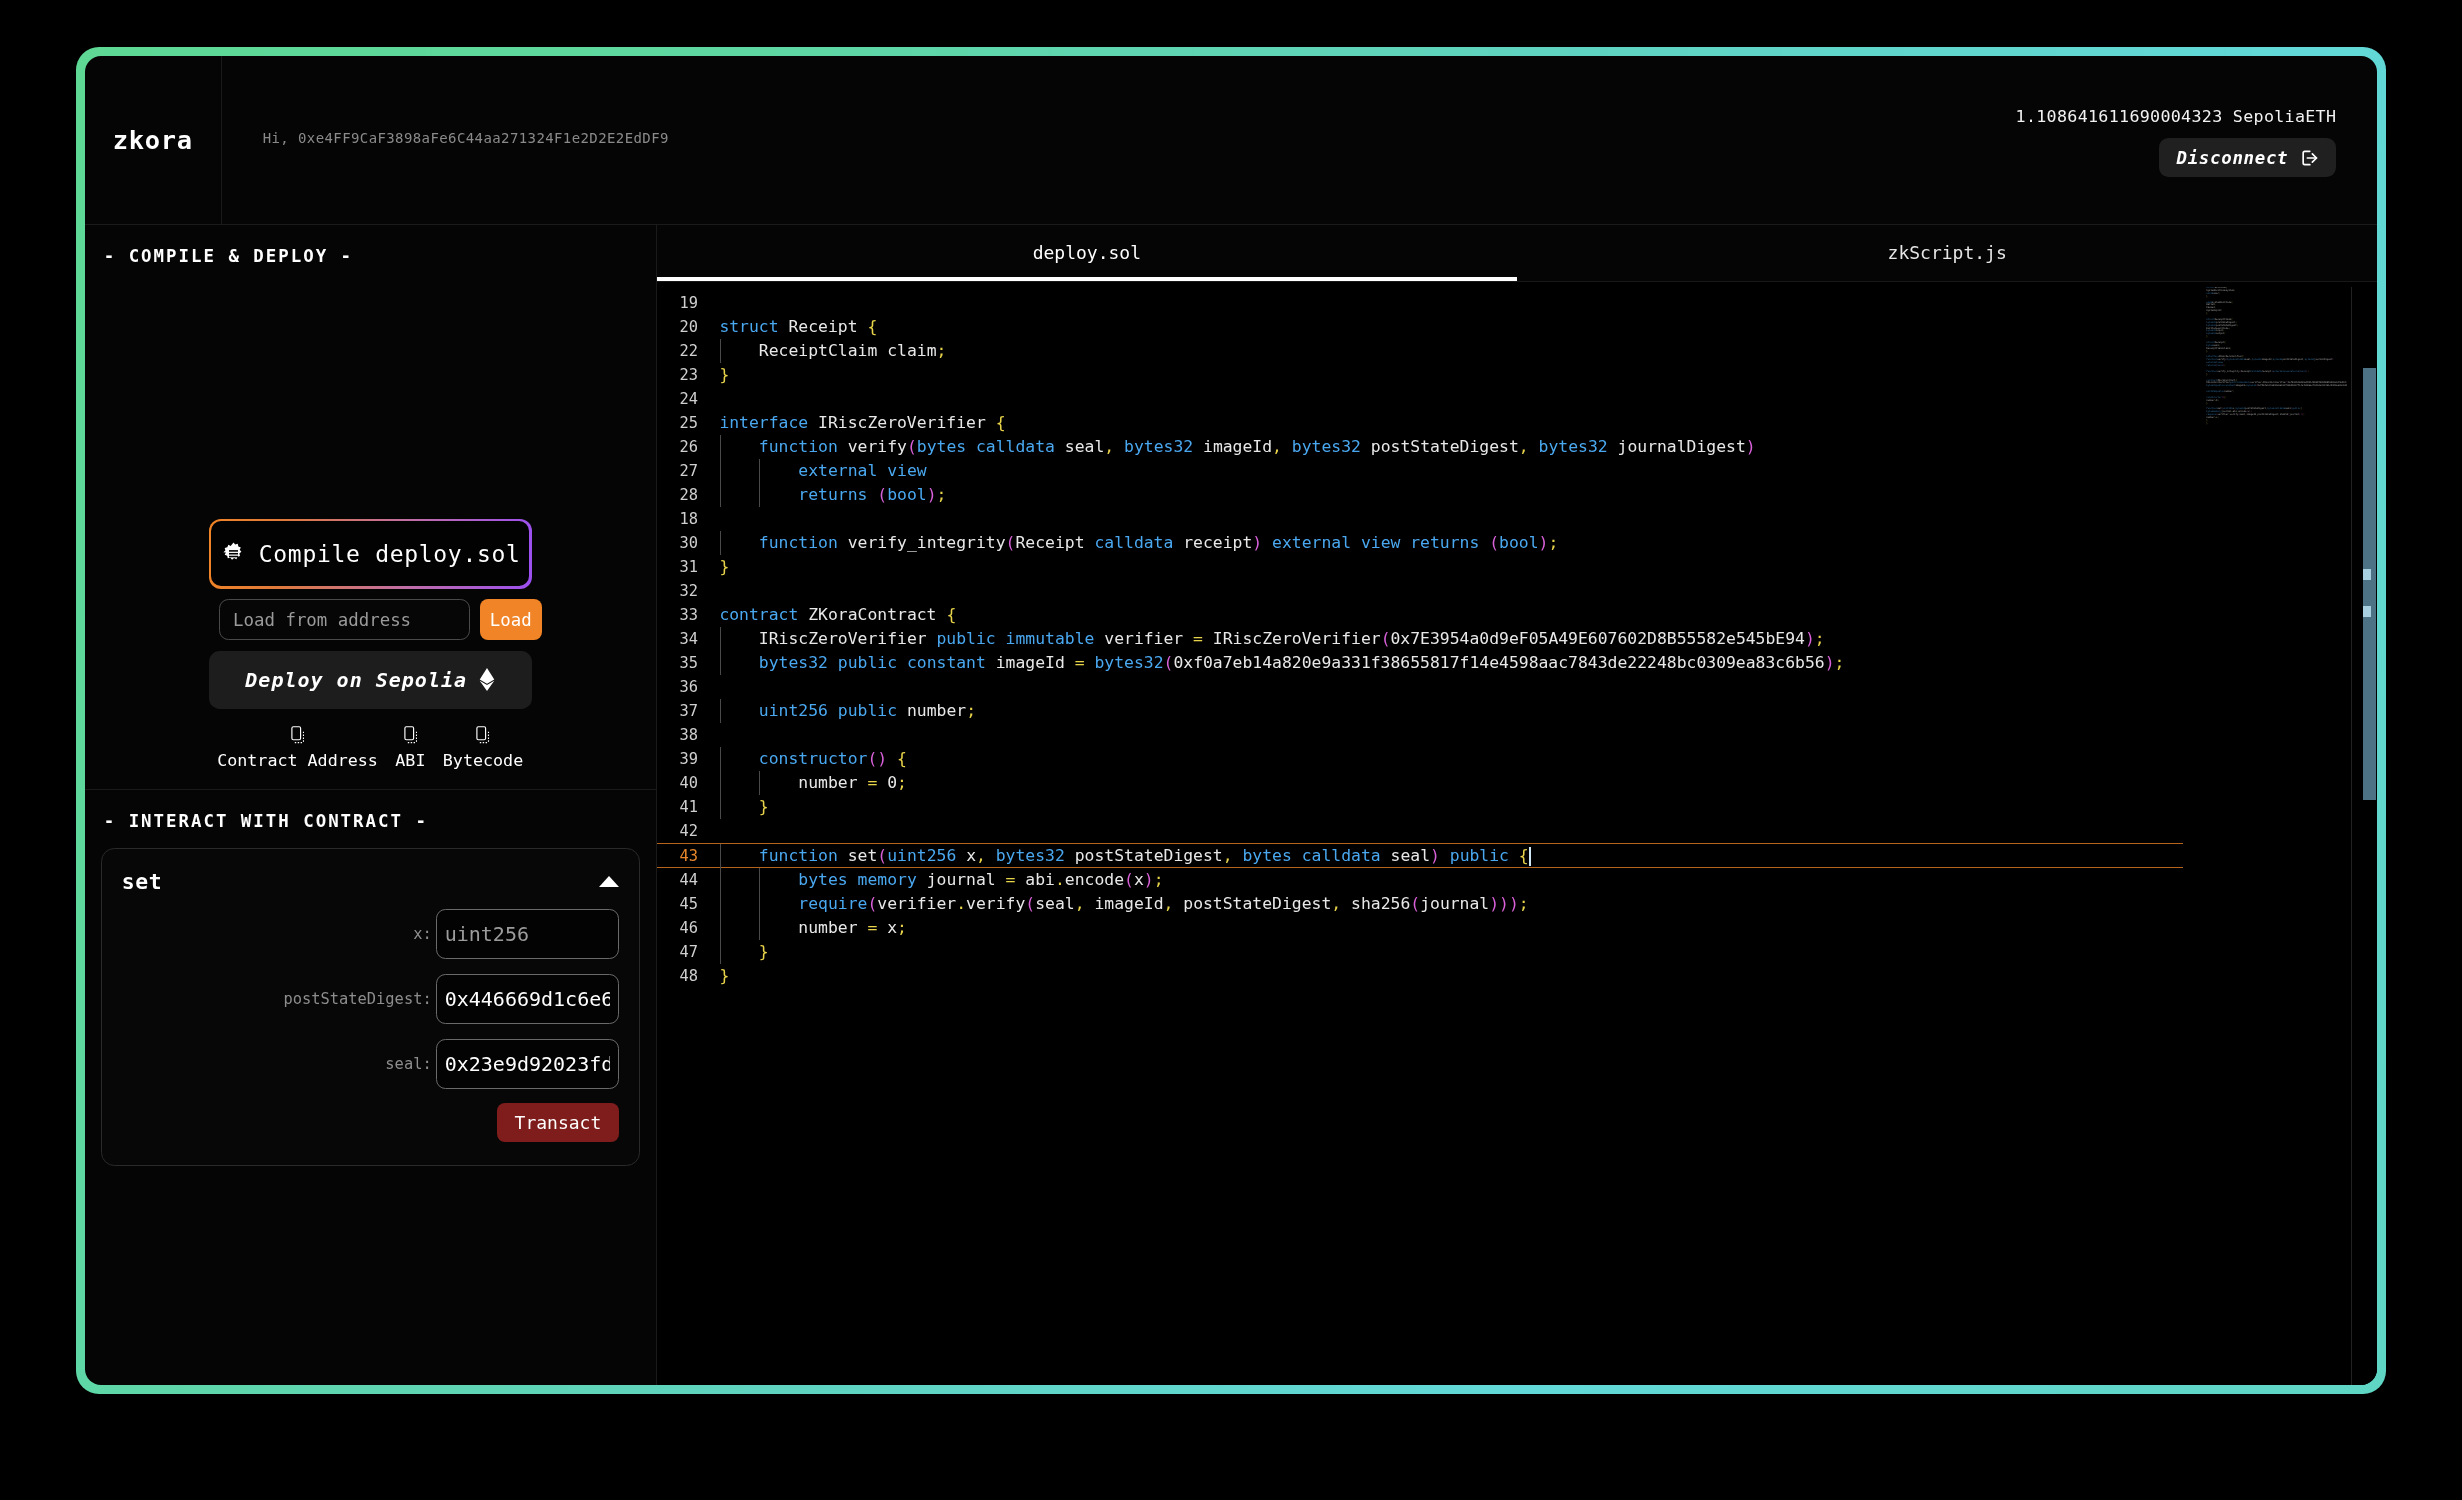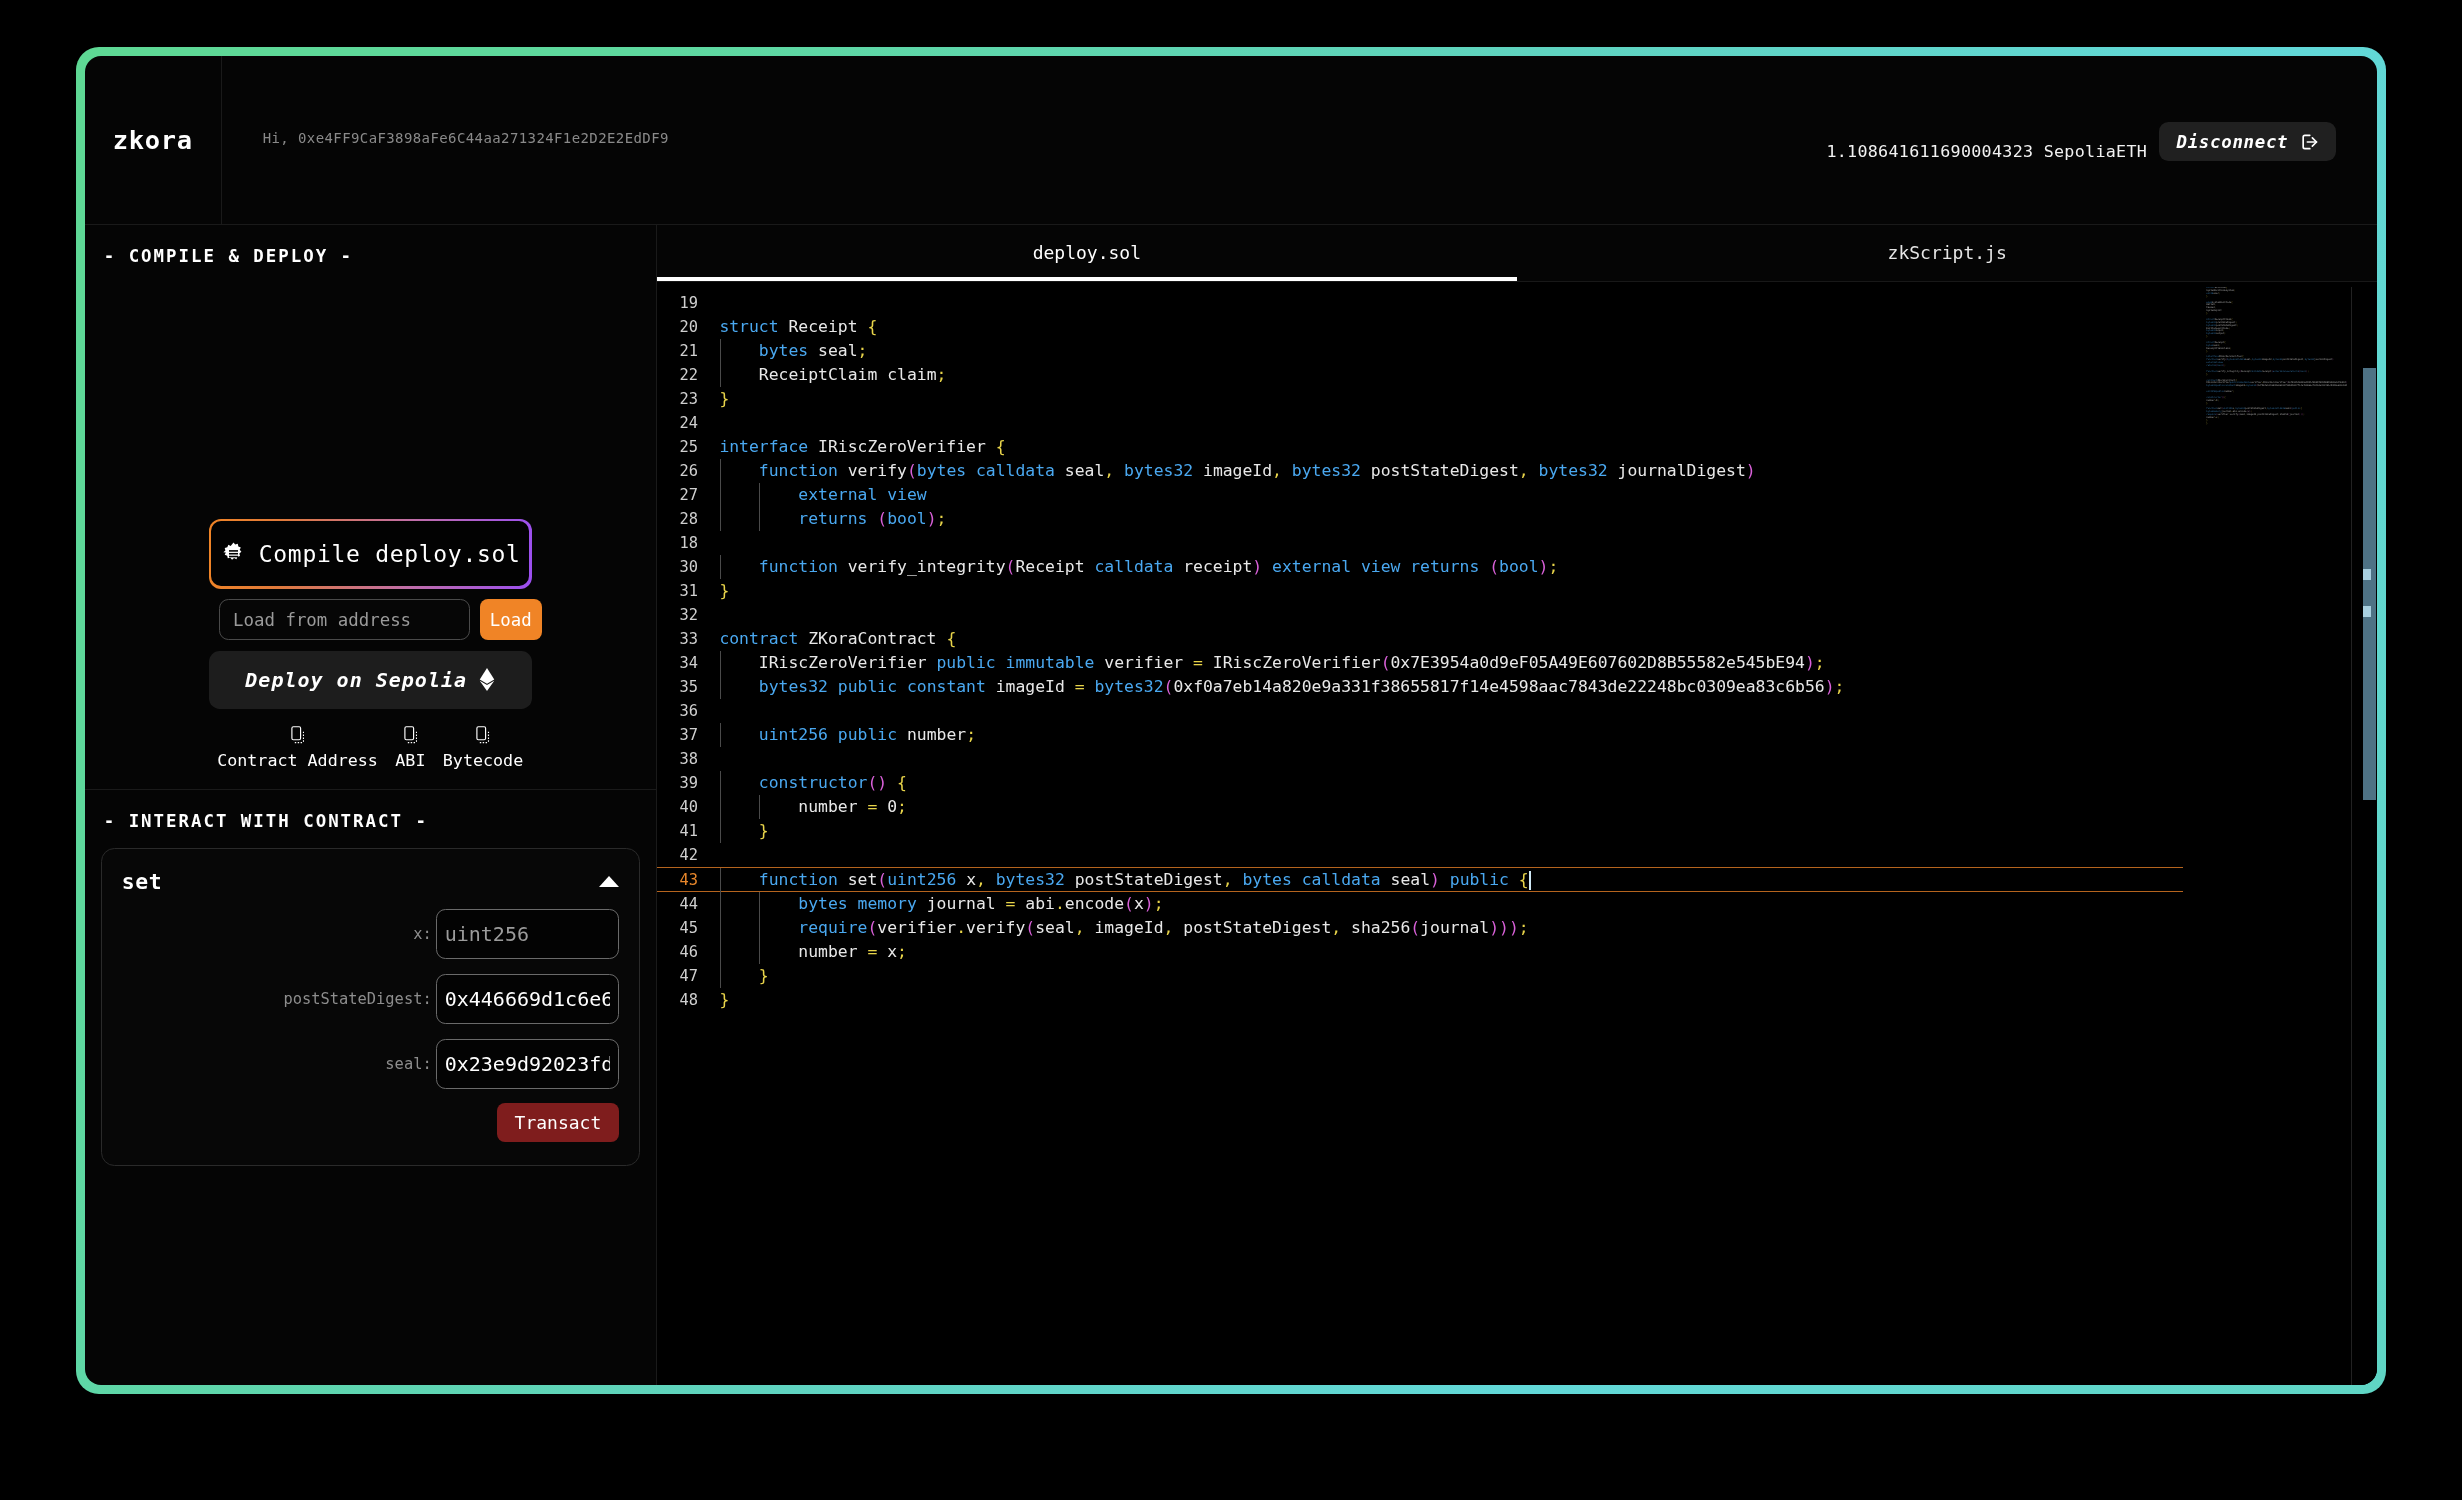--- a/index.html
+++ b/index.html
@@ -64,21 +64,21 @@
     margin-bottom: 9.4px;
   }
   #welcome-title {
     color: #ffffff;
     font-size: 32px;
     font-weight: 700;
     letter-spacing: 1.7px;
   }
   #wallet-block {
     display: flex;
-    flex-direction: row;
+    flex-direction: column;
     align-items: flex-end;
     gap: 12px;
     padding-top: 4px;
   }
   #balance-text {
     color: #f2f2f2;
     font-size: 16.7px;
     letter-spacing: 0.3px;
   }
   #disconnect-btn {
@@ -491,21 +491,20 @@
 
         <div id="tabbar">
           <div class="tab active">deploy.sol</div>
           <div class="tab inactive">zkScript.js</div>
         </div>
 
         <div id="editor-wrap">
           <div id="code-area">
               <div class="code-line"><span class="ln">19</span><span class="code-text"></span></div>
               <div class="code-line"><span class="ln">20</span><span class="code-text"><span class="k">struct</span> <span class="w">Receipt</span> <span class="y">{</span></span></div>
-              <div class="code-line" style="position: relative;"><span class="ln">21</span><span class="code-text">    <span class="k">bytes</span> <span class="w">seal</span><span class="y">;</span></span><span style="position: absolute; left: 63px; top: 0px; height: 24px; width: 0px; border-left: 1px solid rgb(74, 74, 74);"></span></div>
               <div class="code-line" style="position: relative;"><span class="ln">22</span><span class="code-text">    <span class="w">ReceiptClaim</span> <span class="w">claim</span><span class="y">;</span></span><span style="position: absolute; left: 63px; top: 0px; height: 24px; width: 0px; border-left: 1px solid rgb(74, 74, 74);"></span></div>
               <div class="code-line"><span class="ln">23</span><span class="code-text"><span class="y">}</span></span></div>
               <div class="code-line"><span class="ln">24</span><span class="code-text"></span></div>
               <div class="code-line"><span class="ln">25</span><span class="code-text"><span class="k">interface</span> <span class="w">IRiscZeroVerifier</span> <span class="y">{</span></span></div>
               <div class="code-line" style="position: relative;"><span class="ln">26</span><span class="code-text">    <span class="k">function</span> <span class="w">verify</span><span class="p">(</span><span class="k">bytes</span> <span class="k">calldata</span> <span class="w">seal</span><span class="y">,</span> <span class="k">bytes32</span> <span class="w">imageId</span><span class="y">,</span> <span class="k">bytes32</span> <span class="w">postStateDigest</span><span class="y">,</span> <span class="k">bytes32</span> <span class="w">journalDigest</span><span class="p">)</span></span><span style="position: absolute; left: 63px; top: 0px; height: 24px; width: 0px; border-left: 1px solid rgb(74, 74, 74);"></span></div>
               <div class="code-line" style="position: relative;"><span class="ln">27</span><span class="code-text">        <span class="k">external</span> <span class="k">view</span></span><span style="position: absolute; left: 63px; top: 0px; height: 24px; width: 0px; border-left: 1px solid rgb(74, 74, 74);"></span><span style="position: absolute; left: 102px; top: 0px; height: 24px; width: 0px; border-left: 1px solid rgb(74, 74, 74);"></span></div>
               <div class="code-line" style="position: relative;"><span class="ln">28</span><span class="code-text">        <span class="k">returns</span> <span class="p">(</span><span class="k">bool</span><span class="p">)</span><span class="y">;</span></span><span style="position: absolute; left: 63px; top: 0px; height: 24px; width: 0px; border-left: 1px solid rgb(74, 74, 74);"></span><span style="position: absolute; left: 102px; top: 0px; height: 24px; width: 0px; border-left: 1px solid rgb(74, 74, 74);"></span></div>
               <div class="code-line"><span class="ln">18</span><span class="code-text"></span></div>
               <div class="code-line" style="position: relative;"><span class="ln">30</span><span class="code-text">    <span class="k">function</span> <span class="w">verify_integrity</span><span class="p">(</span><span class="w">Receipt</span> <span class="k">calldata</span> <span class="w">receipt</span><span class="p">)</span> <span class="k">external</span> <span class="k">view</span> <span class="k">returns</span> <span class="p">(</span><span class="k">bool</span><span class="p">)</span><span class="y">;</span></span><span style="position: absolute; left: 63px; top: 0px; height: 24px; width: 0px; border-left: 1px solid rgb(74, 74, 74);"></span></div>
               <div class="code-line"><span class="ln">31</span><span class="code-text"><span class="y">}</span></span></div>

